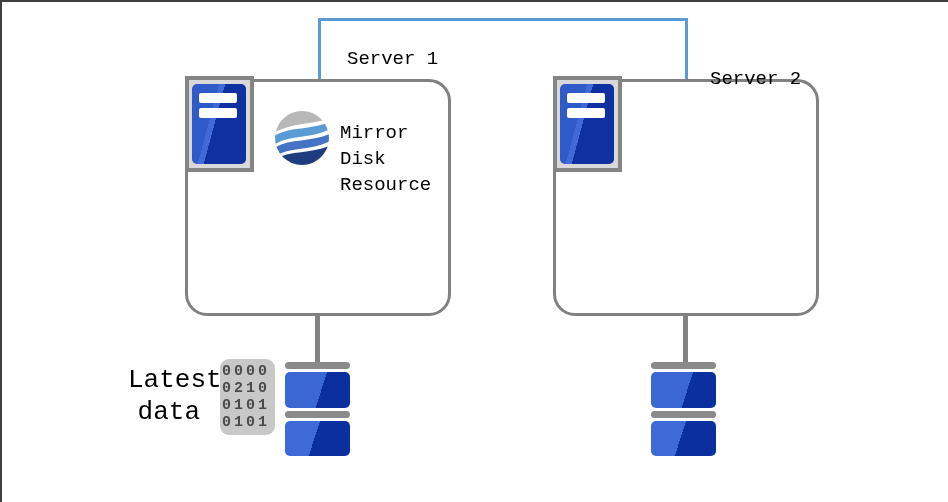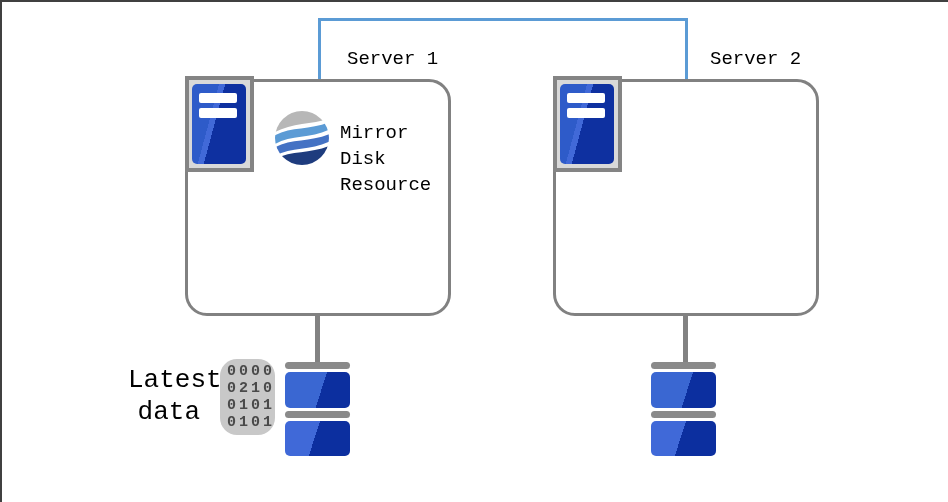--- a/index.html
+++ b/index.html
@@ -8,21 +8,21 @@
     border:2px solid #404040;background:#ffffff;
     font-family:Liberation Mono, monospace;color:#000;overflow:hidden;
   }
   
   .blue-link{
     position:absolute;left:316px;top:16px;width:370px;height:61px;
     box-sizing:border-box;border:3px solid #5b9bd5;border-bottom:none;z-index:1;
   }
   .srv-label{position:absolute;top:46px;font-size:19px;white-space:nowrap;z-index:4;}
   .srv-label.s1{left:345px;}
-  .srv-label.s2{left:708px;}
+  .srv-label.s2{left:708px;margin-top:20px;}
   .server-box{
     position:absolute;top:77px;width:266px;height:237px;box-sizing:border-box;
     border:3px solid #818181;border-radius:22px;background:#ffffff;z-index:2;
   }
   .server-box.b1{left:183px;}
   .server-box.b2{left:551px;}
   .server-icon{
     position:absolute;top:74px;width:69px;height:96px;box-sizing:border-box;
     background:#d9d9d9;border:4px solid #848484;z-index:3;
   }
@@ -43,23 +43,23 @@
   .disk{position:absolute;top:360px;width:65px;z-index:2;}
   .disk.d1{left:283px;}
   .disk.d2{left:649px;}
   .disk .pbar{height:7px;background:#8a8a8a;border-radius:4px;margin-bottom:3px;}
   .disk .body{height:36px;border-radius:5px;margin-bottom:3px;
     background:linear-gradient(108deg,#3a67d2 55%,#0c2f9f 55%);}
   .disk .body.b2{height:35px;margin-bottom:0;
     background:linear-gradient(108deg,#4069d8 46%,#0c2f9f 46%);}
   .binary{
     position:absolute;left:218px;top:357px;width:55px;height:76px;box-sizing:border-box;
-    background:#c8c8c8;border-radius:17px;color:#4a4a4a;
+    background:#c8c8c8;border-radius:9px;color:#4a4a4a;
     font-weight:bold;font-size:15px;line-height:17px;letter-spacing:3px;
-    text-align:right;padding-top:4px;padding-left:2px;z-index:2;
+    text-align:left;padding-top:4px;padding-left:2px;z-index:2;
   }
   .latest-label{
     position:absolute;left:126px;top:362px;width:72px;
     text-align:right;font-size:26px;line-height:32px;z-index:2;
   }
   .mdisk-label{
     position:absolute;left:259px;top:457px;width:116px;
     text-align:center;font-size:19px;z-index:2;white-space:nowrap;
   }
 </style>

